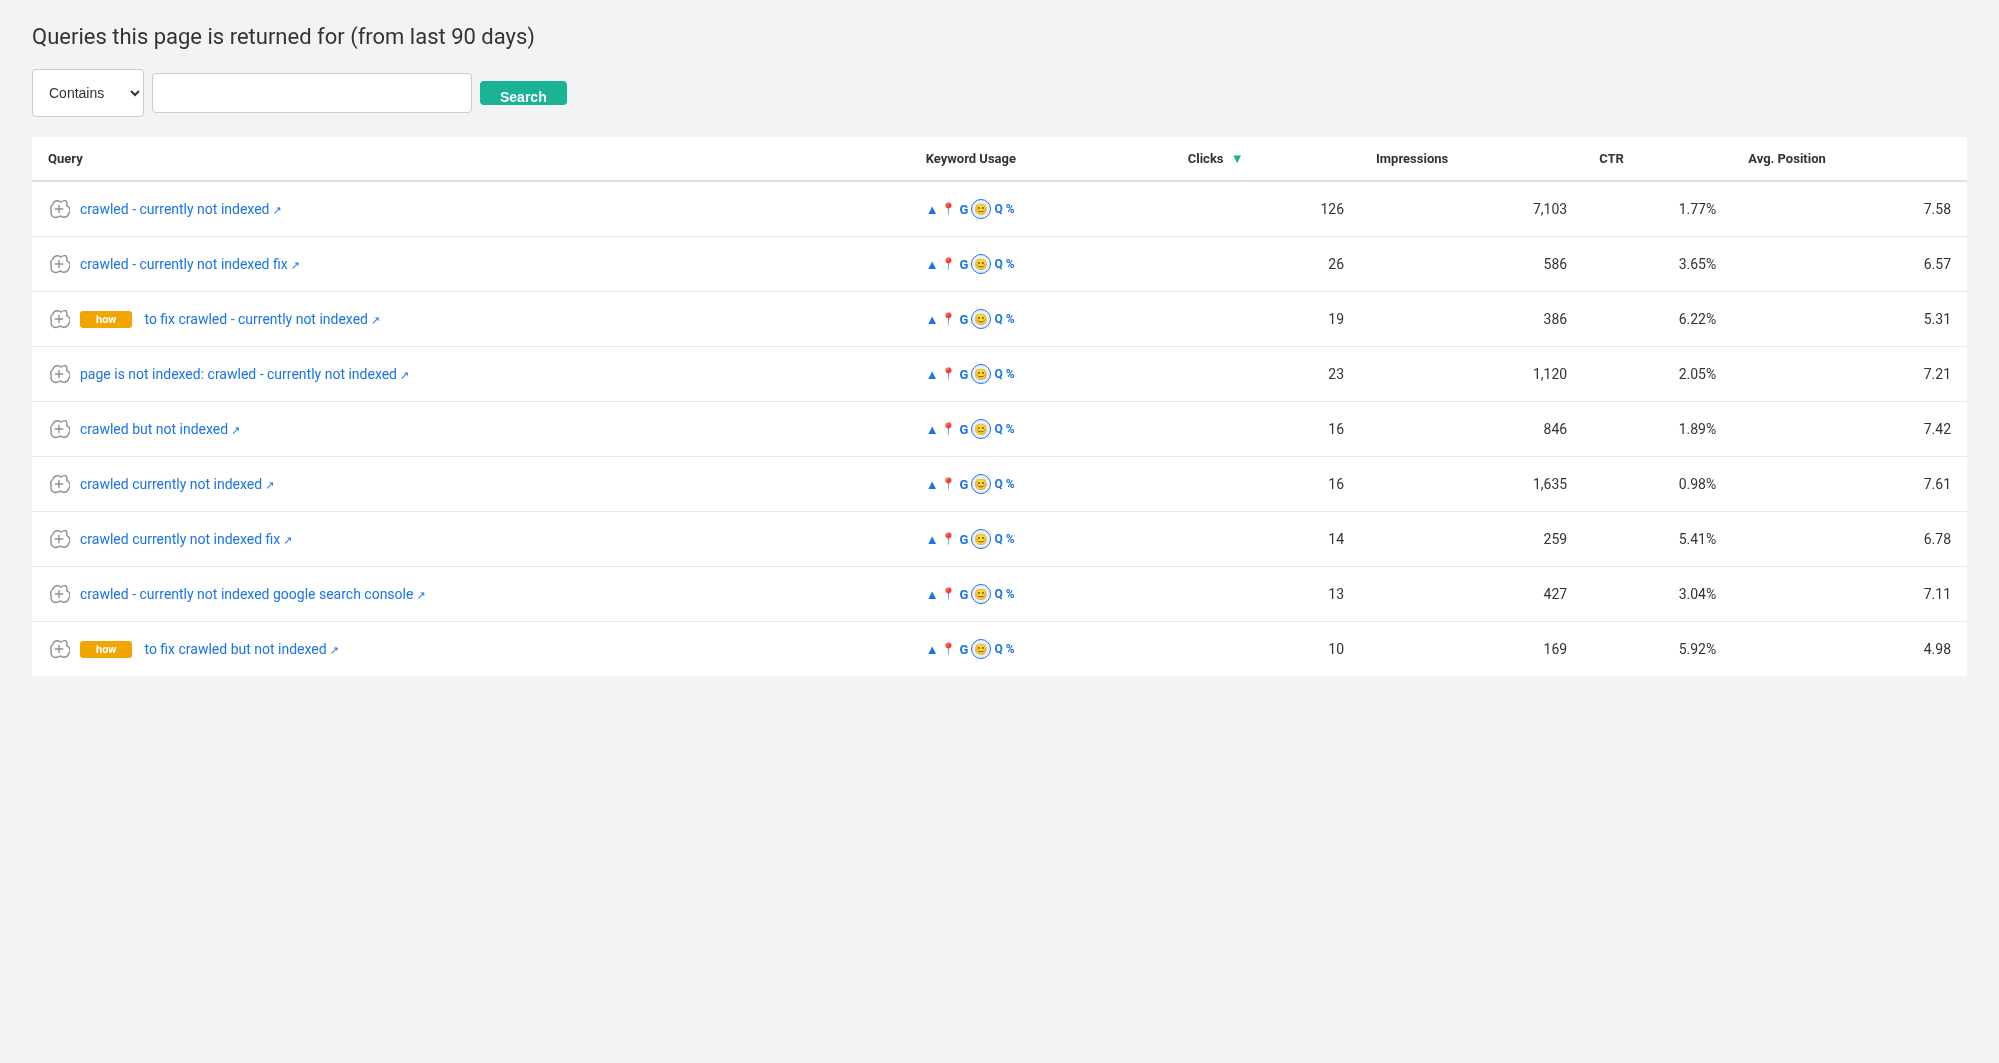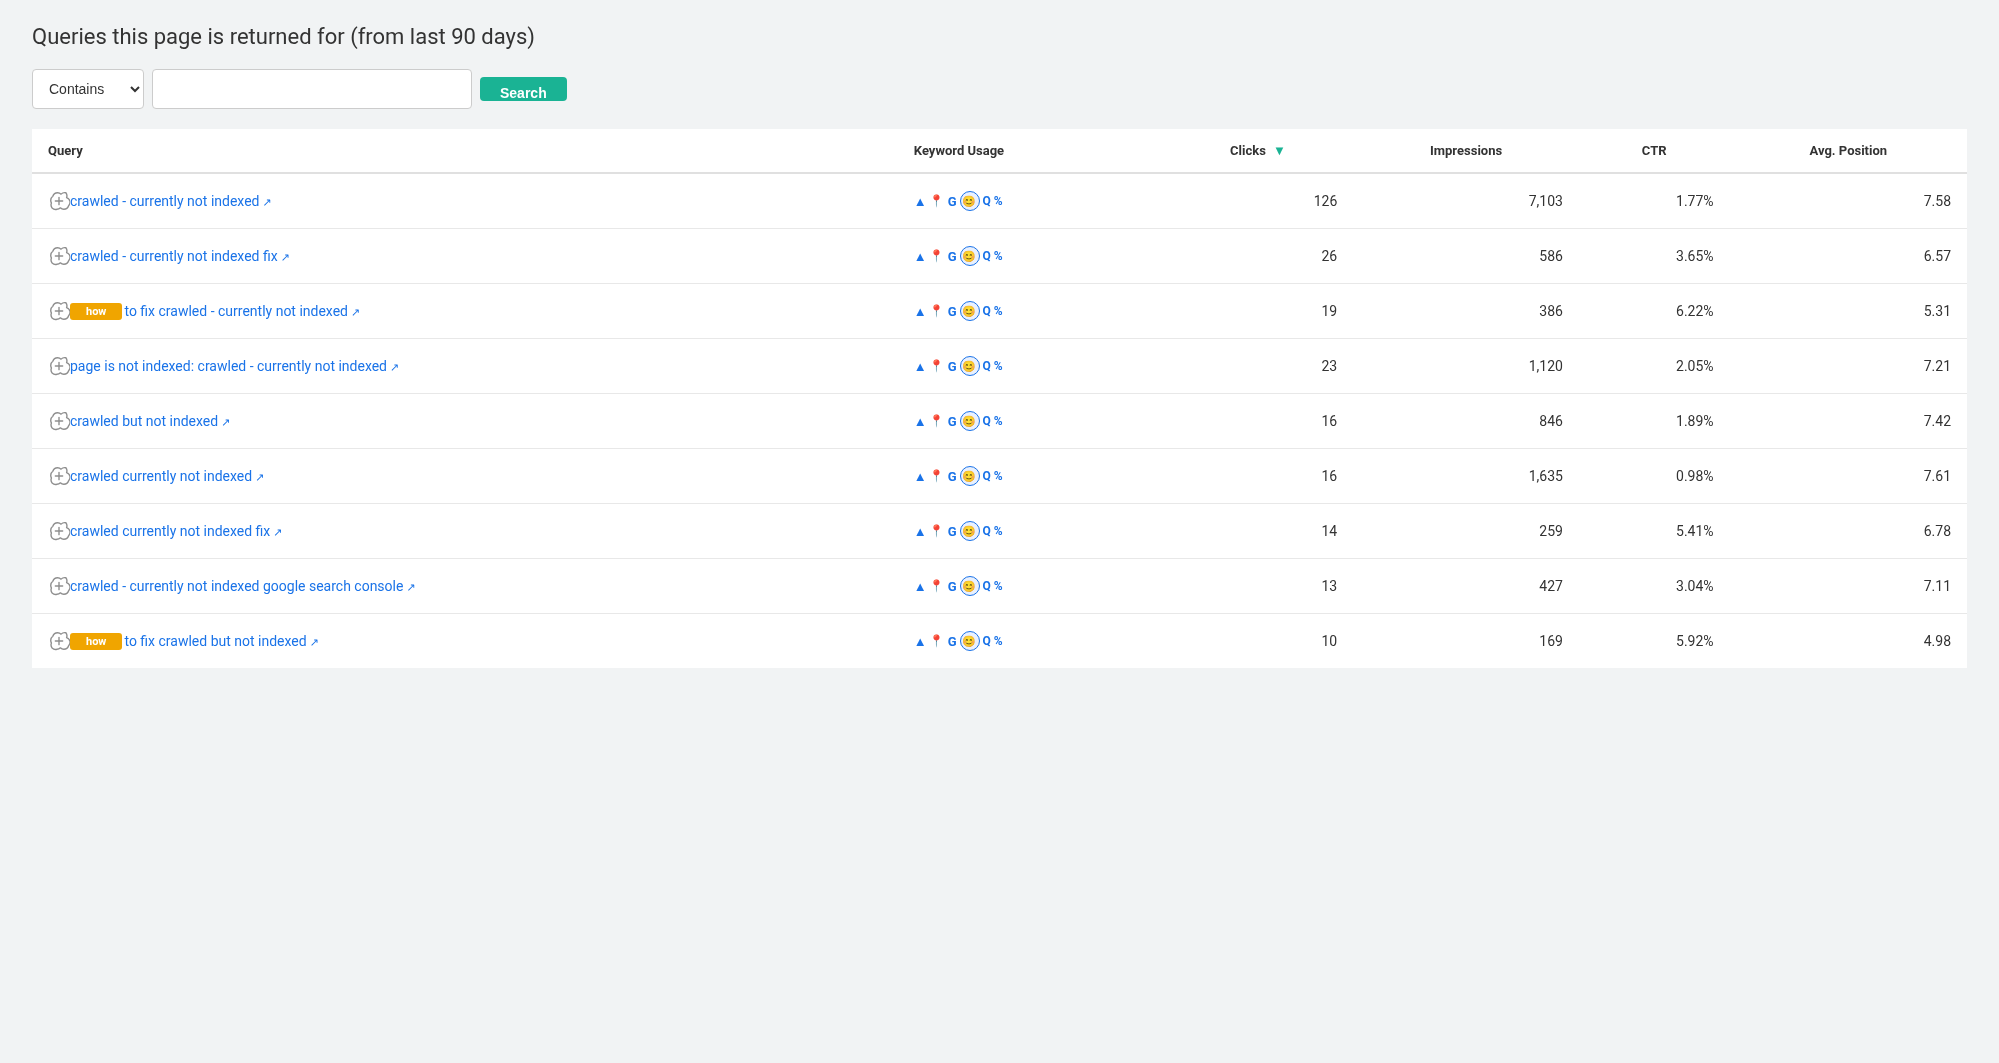--- a/index.html
+++ b/index.html
@@ -34,21 +34,21 @@
       gap: 8px;
     }
     .filter-select {
       border: 1px solid #ccc;
       border-radius: 4px;
       padding: 8px 12px;
       font-size: 14px;
       background: #fff;
       color: #333;
       cursor: pointer;
-      height: 40px;
+      height: 48px;
     }
     .search-input {
       border: 1px solid #ccc;
       border-radius: 4px;
       padding: 8px 12px;
       font-size: 14px;
       width: 320px;
       height: 40px;
       background: #fff;
     }
@@ -92,21 +92,21 @@
     }
     thead th {
       padding: 14px 16px;
       text-align: left;
       font-weight: 700;
       font-size: 13px;
       color: #333;
       background: #fff;
     }
     thead th.right {
-      text-align: center;
+      text-align: left;
     }
     .sort-arrow {
       display: inline-block;
       color: #1ab394;
       margin-left: 4px;
     }
     tbody tr {
       border-bottom: 1px solid #e8e8e8;
     }
     tbody tr:last-child {
@@ -115,20 +115,21 @@
     tbody td {
       padding: 16px 16px;
       vertical-align: middle;
     }
     tbody td.right {
       text-align: right;
     }
     .query-cell {
       display: flex;
       align-items: center;
+      gap: 10px;
     }
     .chatgpt-icon {
       width: 22px;
       height: 22px;
       flex-shrink: 0;
       display: inline-flex;
       align-items: center;
       justify-content: center;
     }
     .chatgpt-icon svg {

